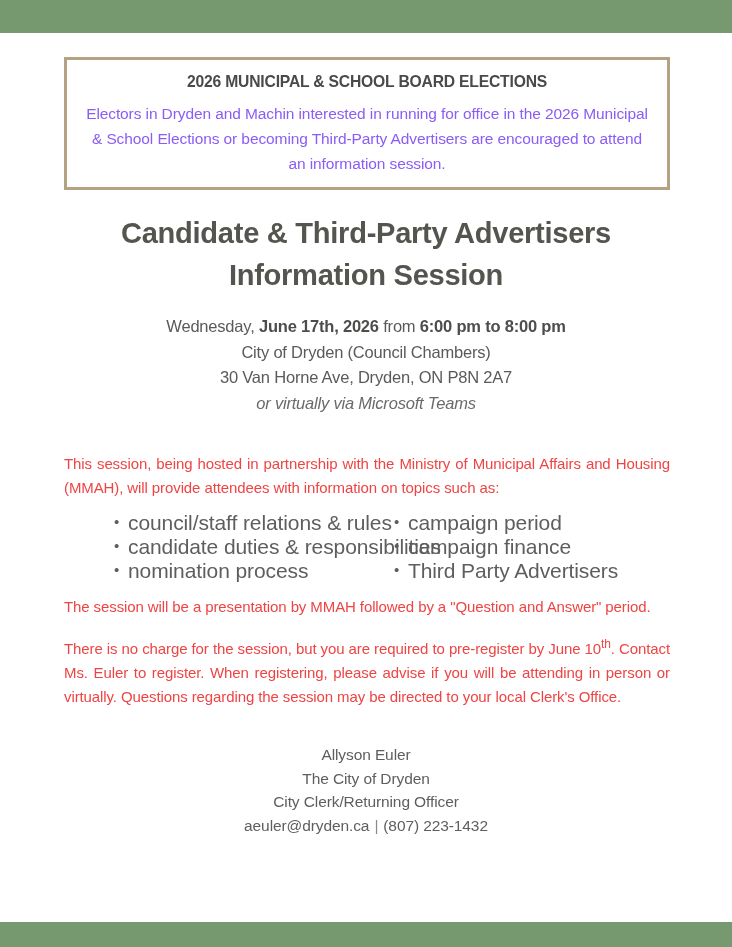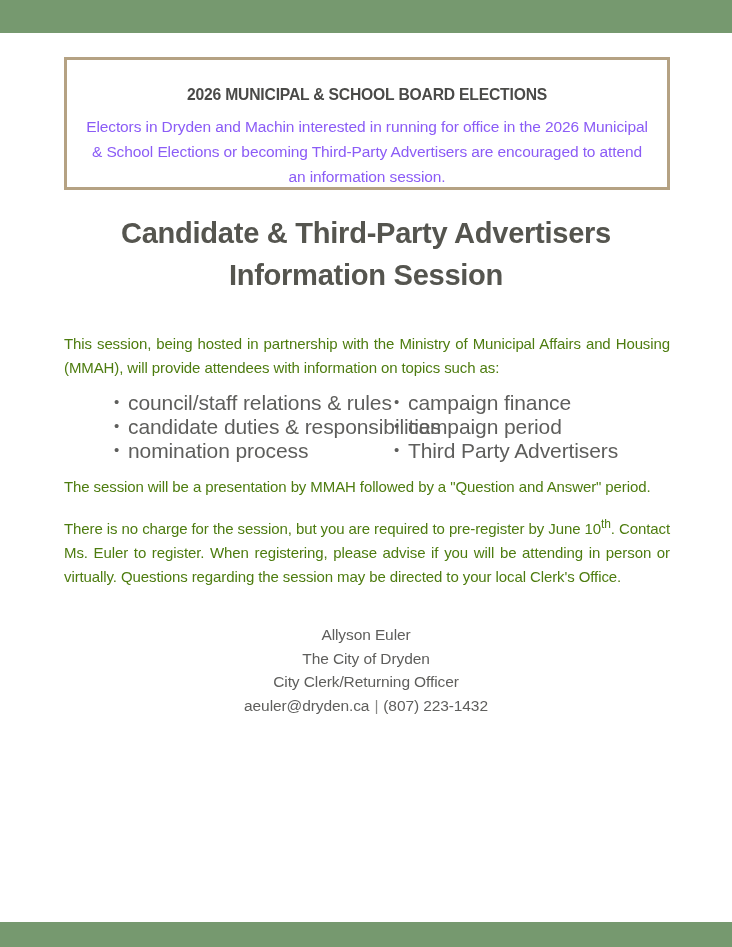--- a/index.html
+++ b/index.html
@@ -30,21 +30,21 @@
     padding: 0 0 0 0;
   }
 
   
   .header-box {
     margin: 24px 62px 0 64px;
     border: 3px solid #b5a283;
     box-sizing: border-box;
     width: 606px;
     height: 133px;
-    padding: 22px 18px 0 18px;
+    padding: 9px 18px 0 18px;
     text-align: center;
   }
   .header-box-title {
     font-size: 16.5px;
     font-weight: bold;
     letter-spacing: -0.2px;
     color: #4a4a48;
     margin: 3px 0 10px 0;
     transform: scaleX(0.95);
     transform-origin: center;
@@ -84,21 +84,21 @@
   }
 
   
   .body-block {
     margin: 0 62px 0 64px;
   }
   .para {
     font-size: 15px;
     line-height: 24px;
     text-align: justify;
-    color: #4d7c0f;
+    color: #ef4444;
     letter-spacing: -0.1px;
     margin: 0;
   }
   .para-intro { margin-top: 36px; }
   .para-session { margin-top: 12px; }
   .para-register { margin-top: 18px; }
   .para sup {
     font-size: 12px;
     vertical-align: super;
     line-height: 0;
@@ -157,34 +157,45 @@
   <div class="header-box">
     <div class="header-box-title">2026 MUNICIPAL &amp; SCHOOL BOARD ELECTIONS</div>
     <div class="header-box-body">Electors in Dryden and Machin interested in running for office in the 2026 Municipal &amp; School Elections or becoming Third-Party Advertisers are encouraged to attend an information session.</div>
   </div>
 
   <div class="main-title">
     <div>Candidate &amp; Third-Party Advertisers</div>
     <div>Information Session</div>
   </div>
 
+  <div class="details">
+    <div>
+      <span>Wednesday,</span>
+      <b>June 17th, 2026</b>
+      <span>from</span>
+      <b>6:00 pm to 8:00 pm</b>
+    </div>
+    <div>City of Dryden (Council Chambers)</div>
+    <div>30 Van Horne Ave, Dryden, ON P8N 2A7</div>
+    <div class="virtual">or virtually via Microsoft Teams</div>
+  </div>
 
   <div class="body-block">
 
     <p class="para para-intro">This session, being hosted in partnership with the Ministry of Municipal Affairs and Housing (MMAH), will provide attendees with information on topics such as:</p>
 
     <div class="bullets">
       <div class="bullet-col bullet-col-left">
         <div class="bullet-item">council/staff relations &amp; rules</div>
         <div class="bullet-item">candidate duties &amp; responsibilities</div>
         <div class="bullet-item">nomination process</div>
       </div>
       <div class="bullet-col bullet-col-right">
+        <div class="bullet-item">campaign period</div>
         <div class="bullet-item">campaign finance</div>
-        <div class="bullet-item">campaign period</div>
         <div class="bullet-item">Third Party Advertisers</div>
       </div>
     </div>
 
     <p class="para para-session">The session will be a presentation by MMAH followed by a "Question and Answer" period.</p>
 
     <p class="para para-register"><span>There is no charge for the session, but you are required to pre-register by June 10</span><sup>th</sup><span>. Contact Ms. Euler to register. When registering, please advise if you will be attending in person or virtually. Questions regarding the session may be directed to your local Clerk's Office.</span></p>
 
   </div>
 

